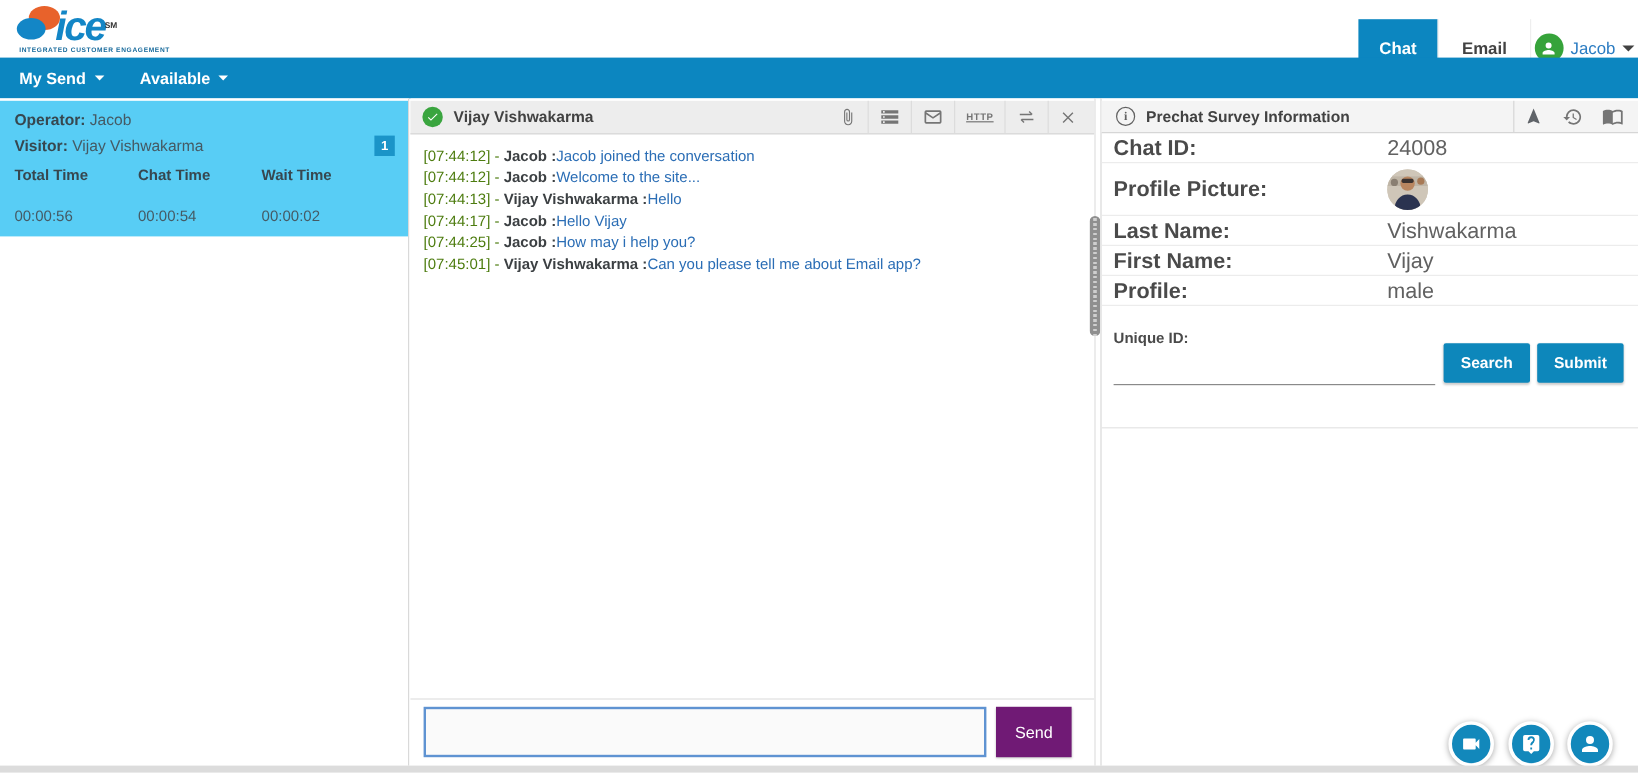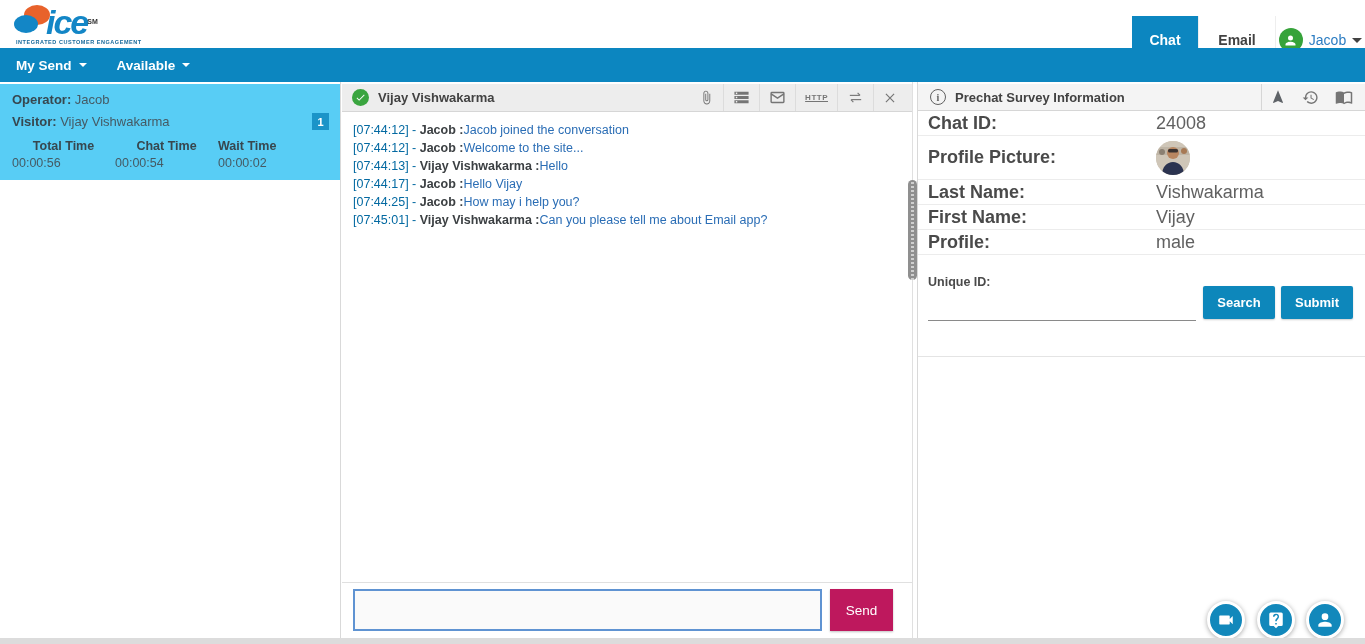--- a/index.html
+++ b/index.html
@@ -40,41 +40,41 @@
   .cc-row { display:flex; align-items:center; font-size:13px; color:#455a64; margin-bottom:6px; }
   .cc-title { font-weight:bold; color:#37474f; }
   .cc-right { margin-left:auto; display:flex; align-items:center; gap:7px; }
   .cc-status { color:#4a5a63; }
   .cc-sep { color:#6a7a83; }
   .fb-icon { width:17px; height:17px; background:#3b5998; color:#fff; font-weight:bold; font-size:13px; display:flex; align-items:flex-end; justify-content:center; font-family:"Liberation Serif", serif; line-height:15px; }
   .badge { width:17px; height:17px; background:#1b94c8; color:#fff; font-size:11px; font-weight:bold; display:flex; align-items:center; justify-content:center; }
   .cc-stats { display:flex; margin-top:9px; }
   .stat { width:103px; }
   .stat:last-child { width:auto; }
-  .stat-label { font-weight:bold; font-size:12.5px; color:#37474f; margin-bottom:3px;text-align:center; }
+  .stat-label { font-weight:bold; font-size:12.5px; color:#37474f; margin-bottom:20px; }
   .stat-value { font-size:12.5px; color:#455a64; }
 
   .mid-panel { position:absolute; top:82px; left:342px; width:570px; height:556px; background:#fff; }
   .panel-header { margin-top:2px; height:28px; background:#ededed; border-bottom:1px solid #d6d6d6; display:flex; align-items:center; padding:0 6px 0 10px; }
   .ph-title { font-size:13px; font-weight:bold; color:#424242; margin-left:9px; }
   .check-circle { width:17px; height:17px; border-radius:50%; background:#3aa53f; display:flex; align-items:center; justify-content:center; }
   .mid-tools { margin-left:auto; display:flex; align-items:center; height:100%; }
   .tool-btn { padding:2px 9px; height:100%; display:flex; align-items:center; justify-content:center; border-left:1px solid #dcdcdc; cursor:pointer; color:#757575;text-decoration:underline; }
   .tool-btn:first-child { border-left:none; }
   .http-label { font-size:8px; font-weight:bold; color:#757575; letter-spacing:.5px; }
 
   .messages { padding:9px 0 0 11px; }
   .msg { font-size:12.5px; line-height:18px; white-space:nowrap; }
-  .msg-time { color:#0369a1; }
+  .msg-time { color:#4d7c0f; }
   .msg-name { color:#3c4043; font-weight:bold; }
   .msg-text { color:#2a6db5; }
 
   .input-bar { position:absolute; bottom:6px; left:0; width:570px; height:50px; background:#fff; border-top:1px solid #e0e0e0; }
   .chat-input { position:absolute; left:11px; top:6px; width:469px; height:42px; background:#fafafa; border:2px solid #5f93d2; resize:none; font-family:"Liberation Sans", sans-serif; font-size:13px; padding:4px 6px; outline:none; }
-  .send-btn { position:absolute; left:488px; top:6px; width:63px; height:42px; background:#be185d; color:#fff; border:none; font-size:13.5px; font-family:"Liberation Sans", sans-serif; cursor:pointer; box-shadow:0 1px 2px rgba(0,0,0,.25); }
+  .send-btn { position:absolute; left:488px; top:6px; width:63px; height:42px; background:#701a75; color:#fff; border:none; font-size:13.5px; font-family:"Liberation Sans", sans-serif; cursor:pointer; box-shadow:0 1px 2px rgba(0,0,0,.25); }
 
   
   .splitter { position:absolute; top:82px; left:912px; width:5px; height:556px; background:#fff; border-left:1px solid #e0e0e0; }
   .splitter-handle { position:absolute; top:180px; left:908px; width:9px; height:100px; background:#8f8f8f; border-radius:5px; cursor:col-resize;
       background-image:repeating-linear-gradient(to bottom, #8f8f8f 0 2px, #cfcfcf 2px 4px); background-size:3px 100%; background-repeat:no-repeat; background-position:center; }
 
   .right-panel { position:absolute; top:82px; left:917px; width:448px; height:556px; background:#fff; border-left:1px solid #d9d9d9; }
   .rp-header { margin-top:2px; height:27px; background:#f4f4f4; border-bottom:1px solid #d6d6d6; display:flex; align-items:center; padding:0 4px 0 12px; }
   .info-circle { width:16px; height:16px; border-radius:50%; border:1.5px solid #616161; color:#616161; font-size:10px; font-weight:bold; display:flex; align-items:center; justify-content:center; font-family:"Liberation Serif", serif; }
   .rp-title { font-size:13px; font-weight:bold; color:#424242; margin-left:9px; }

